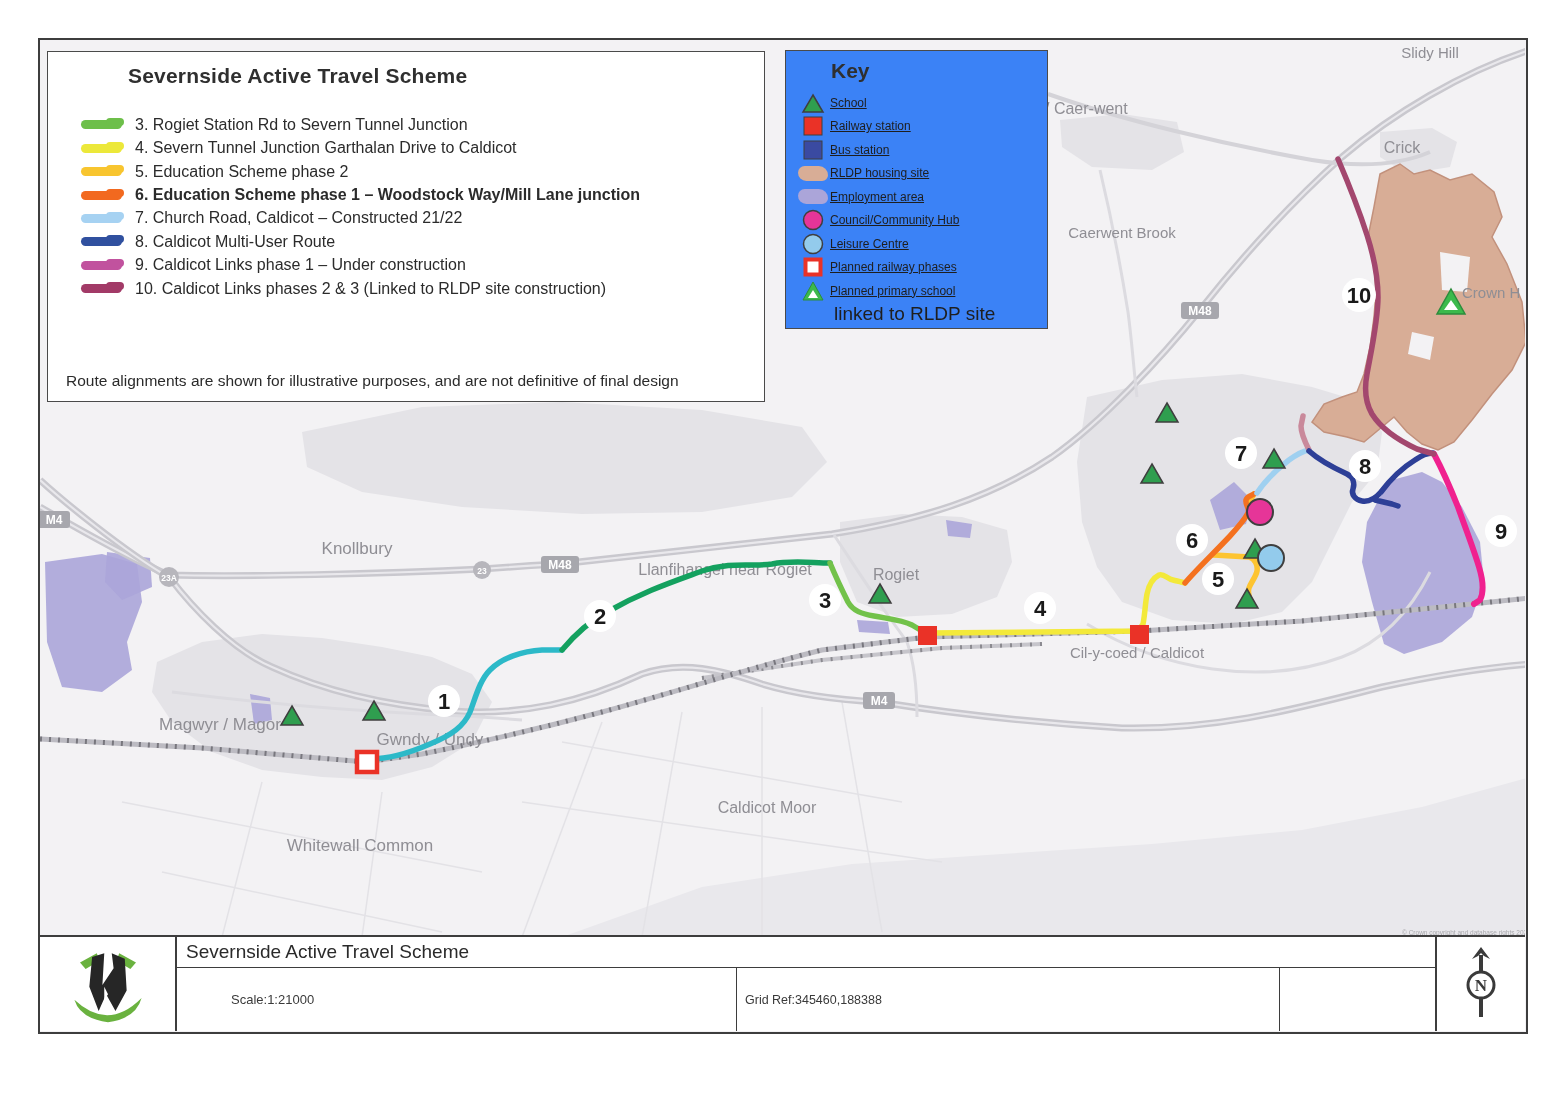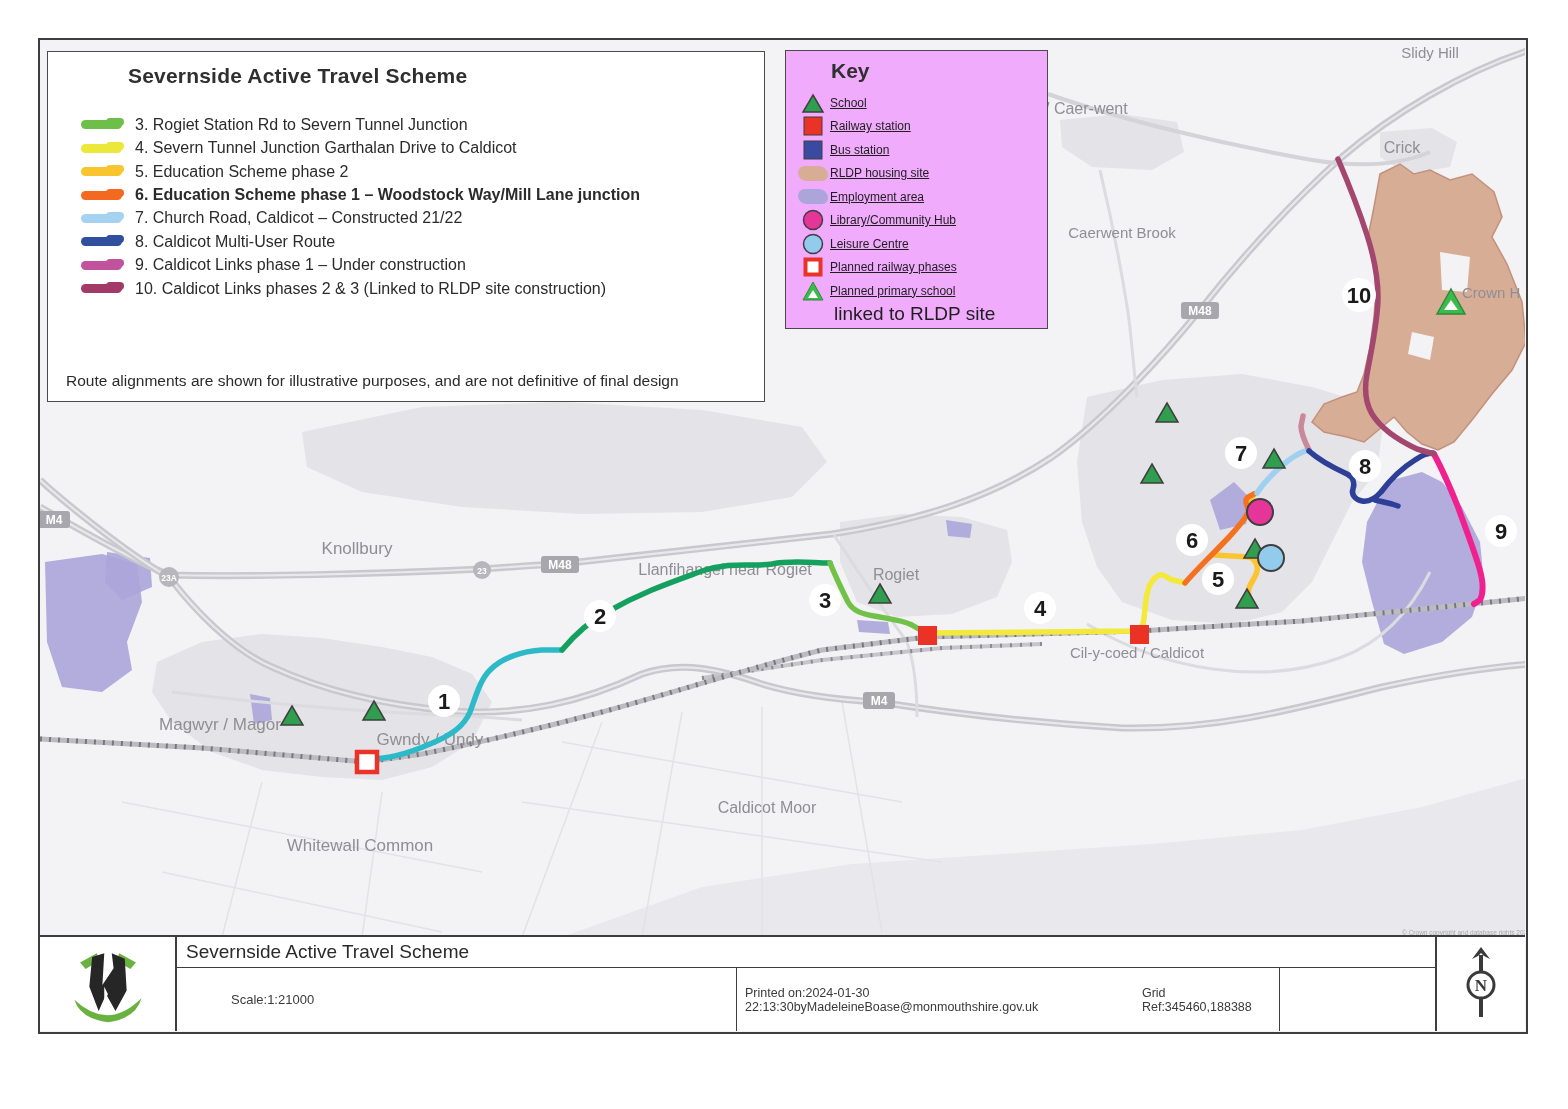--- a/index.html
+++ b/index.html
@@ -13,21 +13,21 @@
   .legend-title{position:absolute;left:80px;top:12px;font-size:21px;font-weight:bold;color:#2f2f2f;letter-spacing:.2px;}
   .legend-rows{position:absolute;left:0;top:61px;width:100%;}
   .legend-row{height:23.45px;display:flex;align-items:center;}
   .legend-swatch{width:41px;height:9px;border-radius:5px;margin-left:33px;flex:0 0 41px;position:relative;}
   .legend-swatch::after{content:"";position:absolute;right:-2px;top:-2px;width:18px;height:8px;border-radius:4px;background:inherit;}
   .legend-label{margin-left:13px;font-size:16px;color:#2b2b2b;white-space:nowrap;}
   .legend-row.bold .legend-label{font-weight:bold;}
   .legend-disclaimer{position:absolute;left:18px;top:320px;font-size:15.5px;color:#2b2b2b;white-space:nowrap;}
 
   
-  .key-box{position:absolute;left:745px;top:10px;width:263px;height:279px;background:#f0abfc;border:1.5px solid #4a4a4a;box-sizing:border-box;}
+  .key-box{position:absolute;left:745px;top:10px;width:263px;height:279px;background:#3b82f6;border:1.5px solid #4a4a4a;box-sizing:border-box;}
   .key-title{position:absolute;left:45px;top:8px;font-size:21px;font-weight:bold;color:#2f2f2f;}
   .key-rows{position:absolute;left:0;top:40px;width:100%;}
   .key-row{height:23.5px;display:flex;align-items:center;}
   .key-sym{width:30px;margin-left:12px;flex:0 0 30px;display:flex;justify-content:center;align-items:center;}
   .key-label{margin-left:2px;font-size:12px;color:#1e1e1e;white-space:nowrap;text-decoration:underline;}
   .key-label2{margin-left:48px;font-size:19px;color:#1e1e1e;height:20px;}
   .sw-blob{width:36px;height:15px;border-radius:8px 11px 7px 10px;}
 
   
   .info-bar{position:absolute;left:0;top:895px;width:1485px;height:96px;border-top:2.5px solid #3d3d3d;background:#ffffff;display:flex;box-sizing:border-box;}
@@ -318,21 +318,21 @@
               <span class="sw-blob" style="background: rgb(171, 165, 217);"></span>
             </span>
           <span class="key-label">Employment area</span>
         </div>
         <div class="key-row">
           <span class="key-sym">
             <svg width="22" height="22">
                 <circle cx="11" cy="11" r="9.5" stroke="#3f3f3f" stroke-width="1.5" fill="#e63598"></circle>
               </svg>
           </span>
-            <span class="key-label">Library/Community Hub</span>
+            <span class="key-label">Council/Community Hub</span>
         </div>
         <div class="key-row">
           <span class="key-sym">
             <svg width="22" height="22">
                 <circle cx="11" cy="11" r="9.5" stroke="#3f3f3f" stroke-width="1.5" fill="#93cbec"></circle>
               </svg>
           </span>
             <span class="key-label">Leisure Centre</span>
         </div>
         <div class="key-row">
@@ -365,21 +365,20 @@
         <path d="M80,22 L62,12 L59,20 L74,29 Z" fill="#6ab23f"></path>
         <path d="M33,16 L46,12 L44,46 L56,28 L54,12 L68,18 L70,52 L58,74 L48,56 L40,74 L30,48 Z" fill="#262626"></path>
         <path d="M46,48 L50,56 L46,62 Z" fill="#ffffff"></path>
       </svg>
     </div>
     <div class="mid-cell">
       <div class="row-title">Severnside Active Travel Scheme</div>
       <div class="row-meta">
         <div class="cell-scale">Scale:1:21000</div>
         <div class="cell-printed">
-          <span>Printed on:2024-01-30 22:13:30byMadeleineBoase@monmouthshire.gov.uk</span>
           <span>Grid Ref:345460,188388</span>
         </div>
         <div class="cell-empty"></div>
       </div>
     </div>
     <div class="north-cell">
       <svg width="46" height="78" viewBox="0 0 46 78">
         <line x1="23" y1="10" x2="23" y2="26" stroke="#3a3a3a" stroke-width="4"></line>
         <path d="M23,2 L32,14 L26,11 L23,8 L20,11 L14,14 Z" fill="#3a3a3a"></path>
         <circle cx="23" cy="40" r="13" fill="#ffffff" stroke="#3a3a3a" stroke-width="3"></circle>

